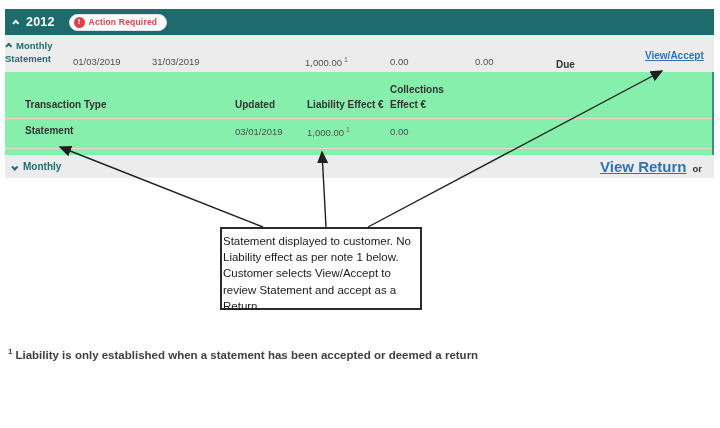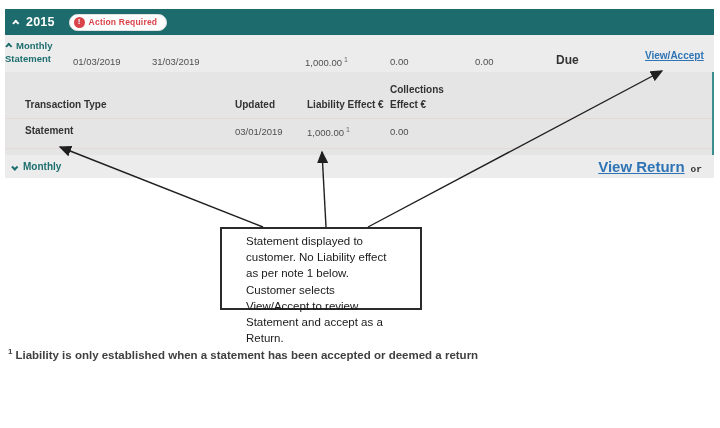--- a/index.html
+++ b/index.html
@@ -21,57 +21,57 @@
   .badge-ico { width:11px; height:11px; border-radius:50%; background:#d9444b; color:#ffffff;
                font-size:8px; font-weight:bold; display:flex; align-items:center; justify-content:center; line-height:1; }
   .badge-label { color:#d9444b; font-weight:bold; font-size:8.5px; letter-spacing:.2px; }
 
   .summary-row { position:relative; height:37px; background:#ececec; }
   .grp1 { position:absolute; left:2px; top:5px; color:#1e6e6f; font-weight:bold; font-size:9.5px;
           display:flex; align-items:center; gap:4px; }
   .grp2 { position:absolute; left:0px; top:18px; color:#1e6e6f; font-weight:bold; font-size:9.5px; }
   .sv { position:absolute; top:21px; color:#4f4f4f; font-size:9.5px; }
   .sup { font-size:7px; color:#6a6a6a; vertical-align:super; margin-left:2px; }
-  .due { position:absolute; top:18px; color:#333333; font-weight:bold; font-size:12px; }
+  .due { position:absolute; top:24px; color:#333333; font-weight:bold; font-size:10px; }
   .lnk { color:#2e74b5; text-decoration:underline; font-size:10px; font-weight:bold; cursor:pointer; }
   .sum-lnk { position:absolute; top:15px; }
 
-  .table-area { position:relative; height:83px; background:#e5e5e5; border-right:2px solid #3c8e8e;text-align:right; }
+  .table-area { position:relative; height:83px; background:#86efac; border-right:2px solid #3c8e8e;text-align:right; }
   .th { position:absolute; color:#333333; font-weight:bold; font-size:10px; }
   .td { position:absolute; color:#4f4f4f; font-size:9.5px; }
   .td.b { color:#333333; font-weight:bold; font-size:10px; }
   .hline { position:absolute; left:0; right:0; height:1px; background:#e7d7d7; }
 
   .monthly-bar { height:23px; background:#ececec; display:flex; align-items:center;
                  justify-content:space-between; padding:0 12px 0 8px; }
   .monthly-left { display:flex; align-items:center; gap:5px; color:#1e6e6f; font-weight:bold; font-size:10px; }
   .monthly-right { display:flex; align-items:baseline; gap:6px; }
-  .or-text { color:#333333; font-weight:bold; font-size:9.5px;font-family:Liberation Mono, monospace; }
+  .or-text { color:#333333; font-weight:bold; font-size:9.5px; }
 
   
   .callout { position:absolute; left:220px; top:227px; width:202px; height:83px;
-             background:#ffffff; border:2px solid #2b2b2b; padding:4px 24px;
+             background:#ffffff; border:2px solid #2b2b2b; padding:4px 1px;
              font-size:11.5px; line-height:16.2px; color:#1a1a1a; }
   .arrows { position:absolute; left:0; top:0; pointer-events:none; }
 
   
   .footnotes { position:absolute; left:8px; top:343px; color:#404040; font-size:11.5px; font-weight:600; }
   .fline { line-height:17px;text-align:right; }
   .fsup { font-size:8px; vertical-align:super; margin-right:3px; }
 </style>
 </head>
 <body>
 
 <div class="page">
 
   <div class="panel">
 
     <div class="period-bar">
       <span class="chev up white"></span>
-      <span class="period-year">2015</span>
+      <span class="period-year">2012</span>
       <span class="badge">
         <span class="badge-ico">!</span>
         <span class="badge-label">Action Required</span>
       </span>
     </div>
 
     <div class="summary-row">
       <span class="grp1">
         <span class="chev up"></span>
         <span>Monthly</span>

